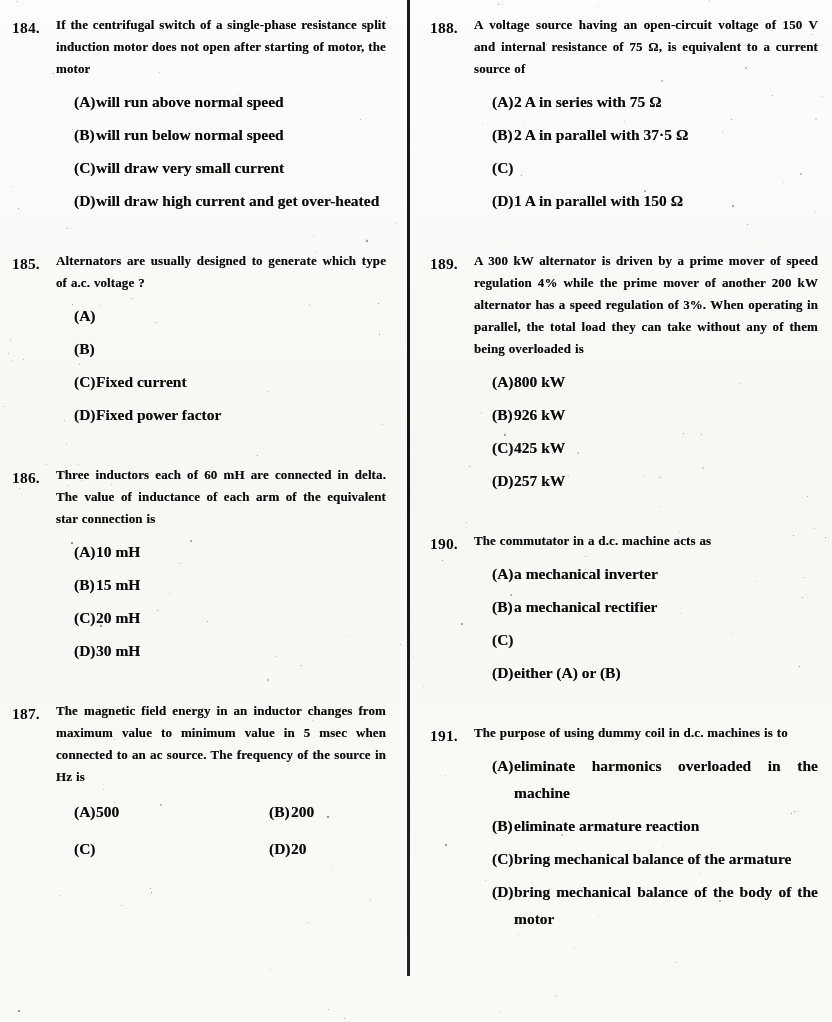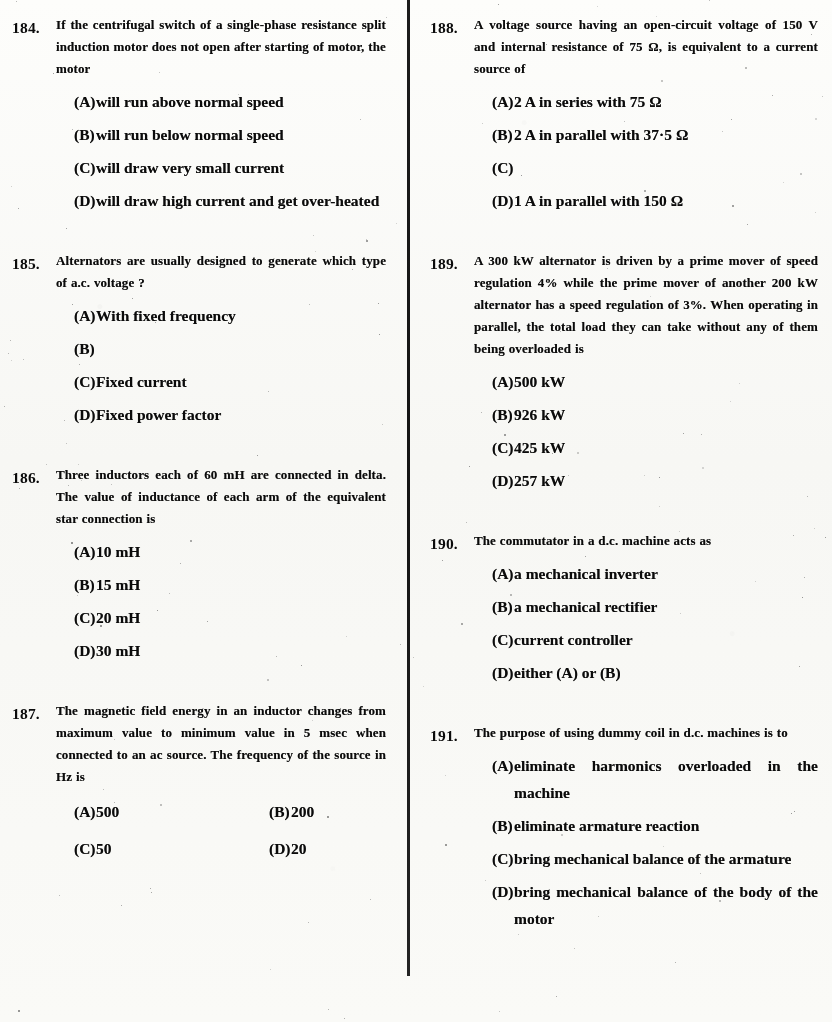--- a/index.html
+++ b/index.html
@@ -163,21 +163,20 @@
             </div>
           </div>
         </div>
         <div class="q-block q">
           <div class="q-num">185.</div>
           <div class="q-body">
             <div class="q-text">Alternators are usually designed to generate which type of a.c. voltage ?</div>
             <div class="opts">
               <div class="opt">
                 <span class="opt-label">(A)</span>
-                <span class="opt-text">With fixed frequency</span>
               </div>
               <div class="opt">
                 <span class="opt-label">(B)</span>
               </div>
               <div class="opt">
                 <span class="opt-label">(C)</span>
                 <span class="opt-text">Fixed current</span>
               </div>
               <div class="opt">
                 <span class="opt-label">(D)</span>
@@ -218,21 +217,20 @@
               <div class="opt">
                 <span class="opt-label">(A)</span>
                 <span class="opt-text">500</span>
               </div>
               <div class="opt">
                 <span class="opt-label">(B)</span>
                 <span class="opt-text">200</span>
               </div>
               <div class="opt">
                 <span class="opt-label">(C)</span>
-                <span class="opt-text">50</span>
               </div>
               <div class="opt">
                 <span class="opt-label">(D)</span>
                 <span class="opt-text">20</span>
               </div>
             </div>
           </div>
         </div>
       </div>
     <div class="col col-right">
@@ -259,21 +257,21 @@
             </div>
           </div>
         </div>
         <div class="q-block q">
           <div class="q-num">189.</div>
           <div class="q-body">
             <div class="q-text">A 300 kW alternator is driven by a prime mover of speed regulation 4% while the prime mover of another 200 kW alternator has a speed regulation of 3%. When operating in parallel, the total load they can take without any of them being overloaded is</div>
             <div class="opts">
               <div class="opt">
                 <span class="opt-label">(A)</span>
-                <span class="opt-text">500 kW</span>
+                <span class="opt-text">800 kW</span>
               </div>
               <div class="opt">
                 <span class="opt-label">(B)</span>
                 <span class="opt-text">926 kW</span>
               </div>
               <div class="opt">
                 <span class="opt-label">(C)</span>
                 <span class="opt-text">425 kW</span>
               </div>
               <div class="opt">
@@ -291,21 +289,20 @@
               <div class="opt">
                 <span class="opt-label">(A)</span>
                 <span class="opt-text">a mechanical inverter</span>
               </div>
               <div class="opt">
                 <span class="opt-label">(B)</span>
                 <span class="opt-text">a mechanical rectifier</span>
               </div>
               <div class="opt">
                 <span class="opt-label">(C)</span>
-                <span class="opt-text">current controller</span>
               </div>
               <div class="opt">
                 <span class="opt-label">(D)</span>
                 <span class="opt-text">either (A) or (B)</span>
               </div>
             </div>
           </div>
         </div>
         <div class="q-block q">
           <div class="q-num">191.</div>

